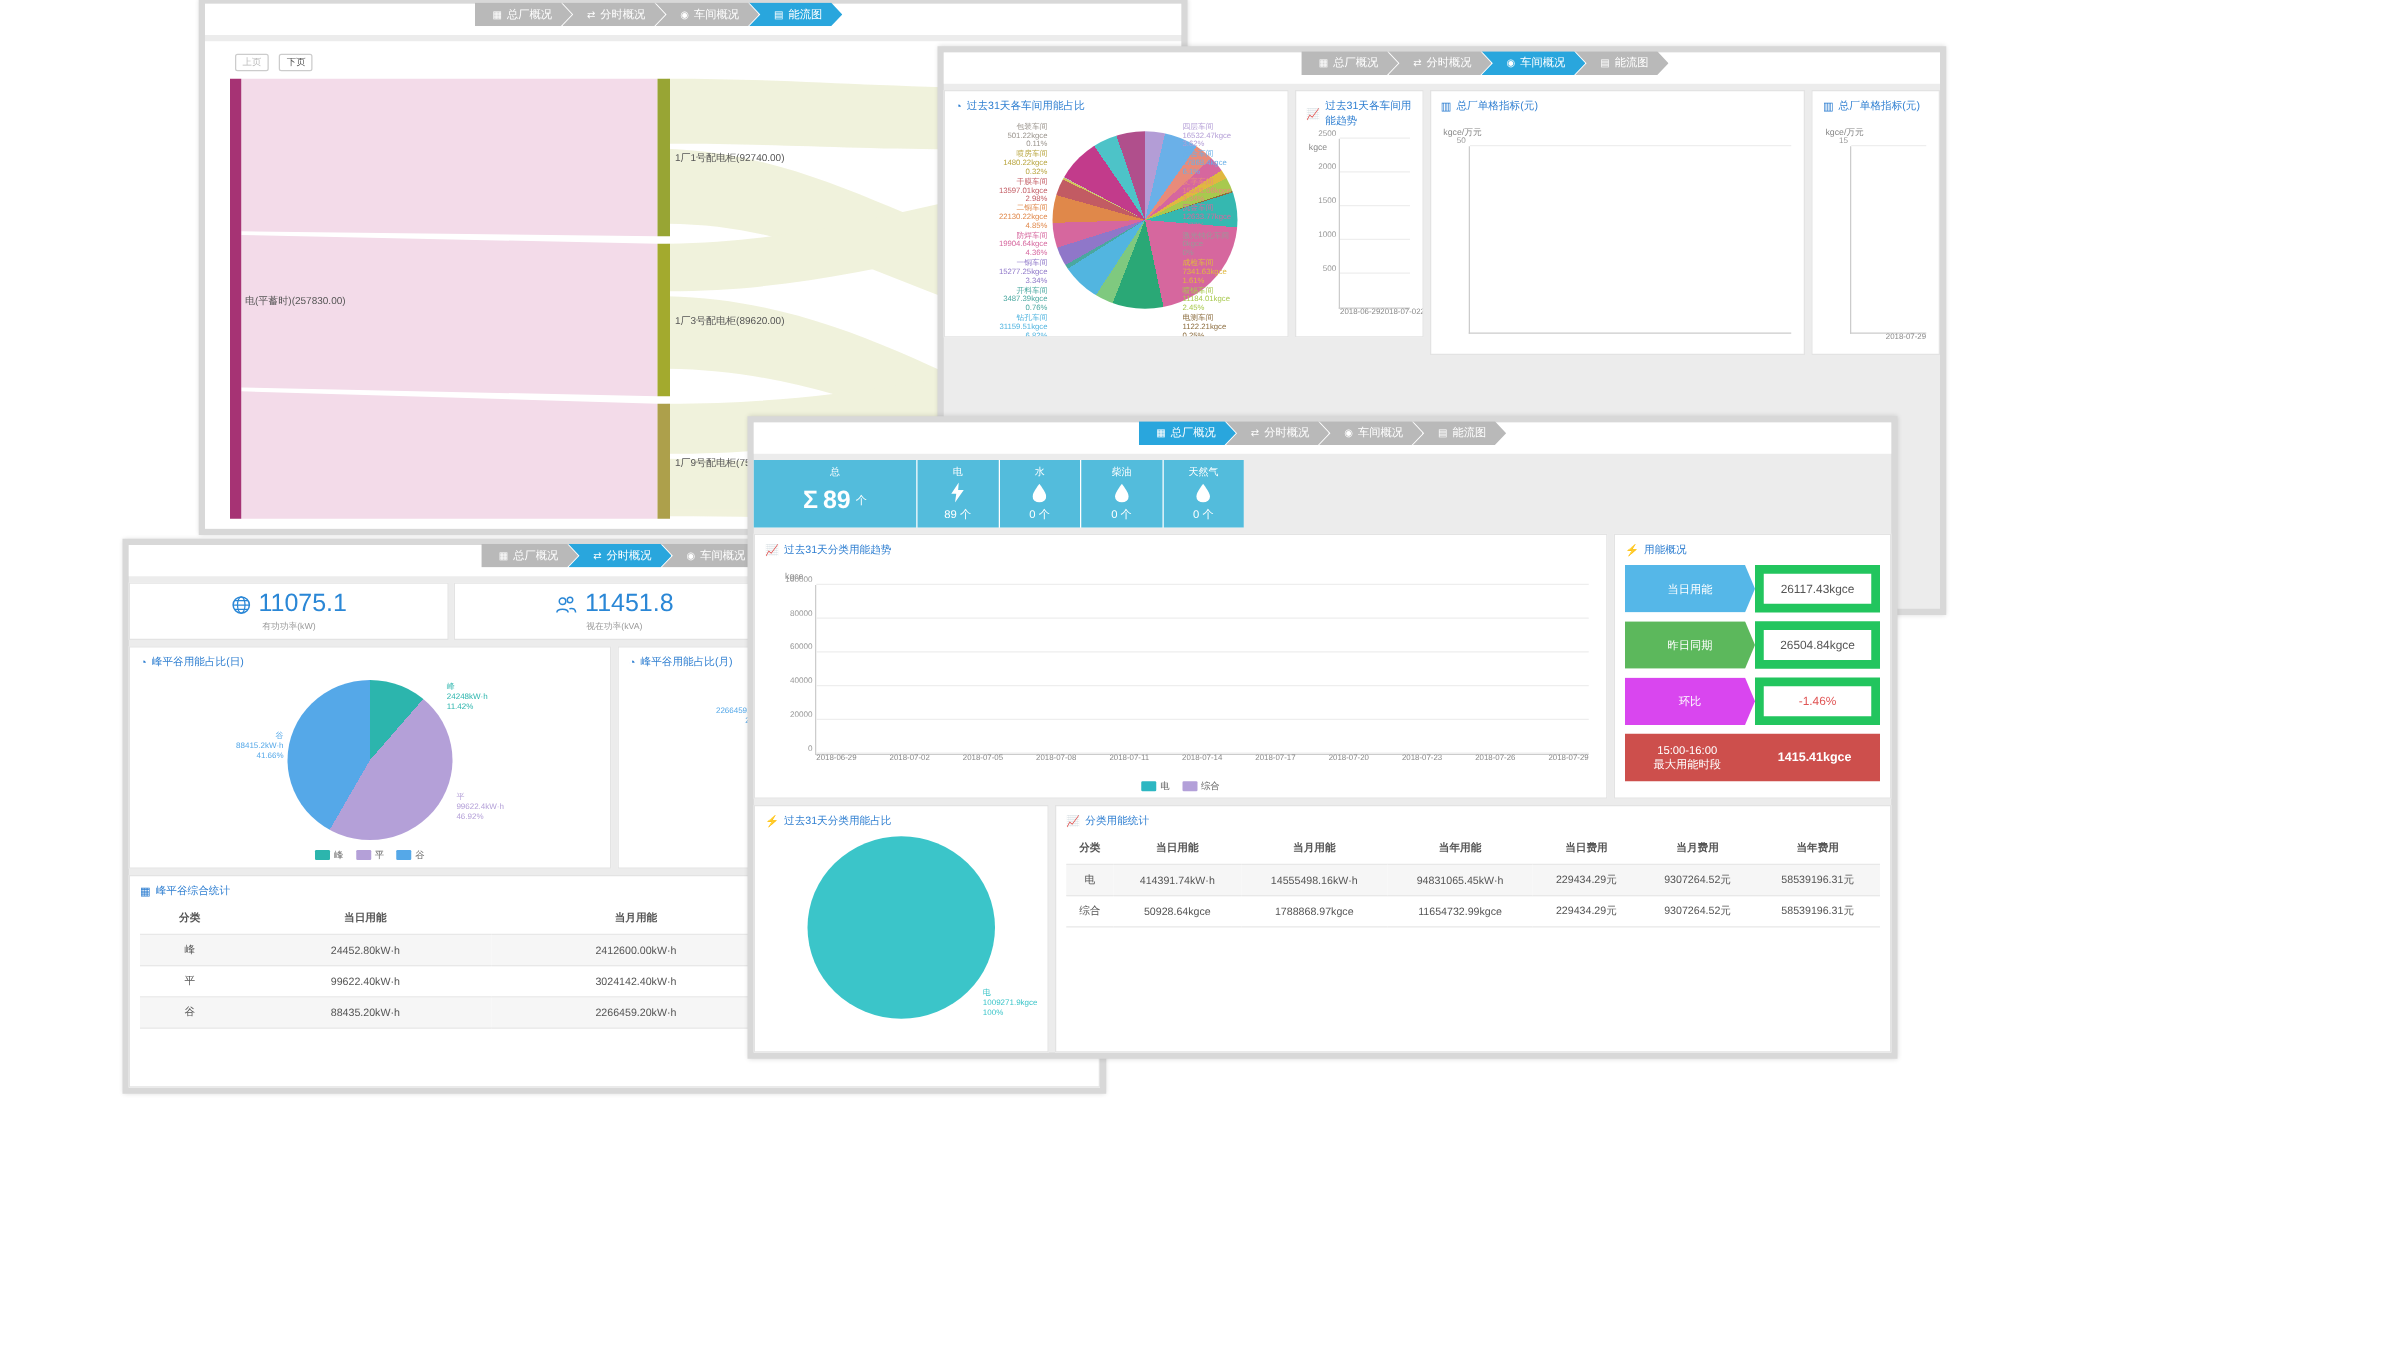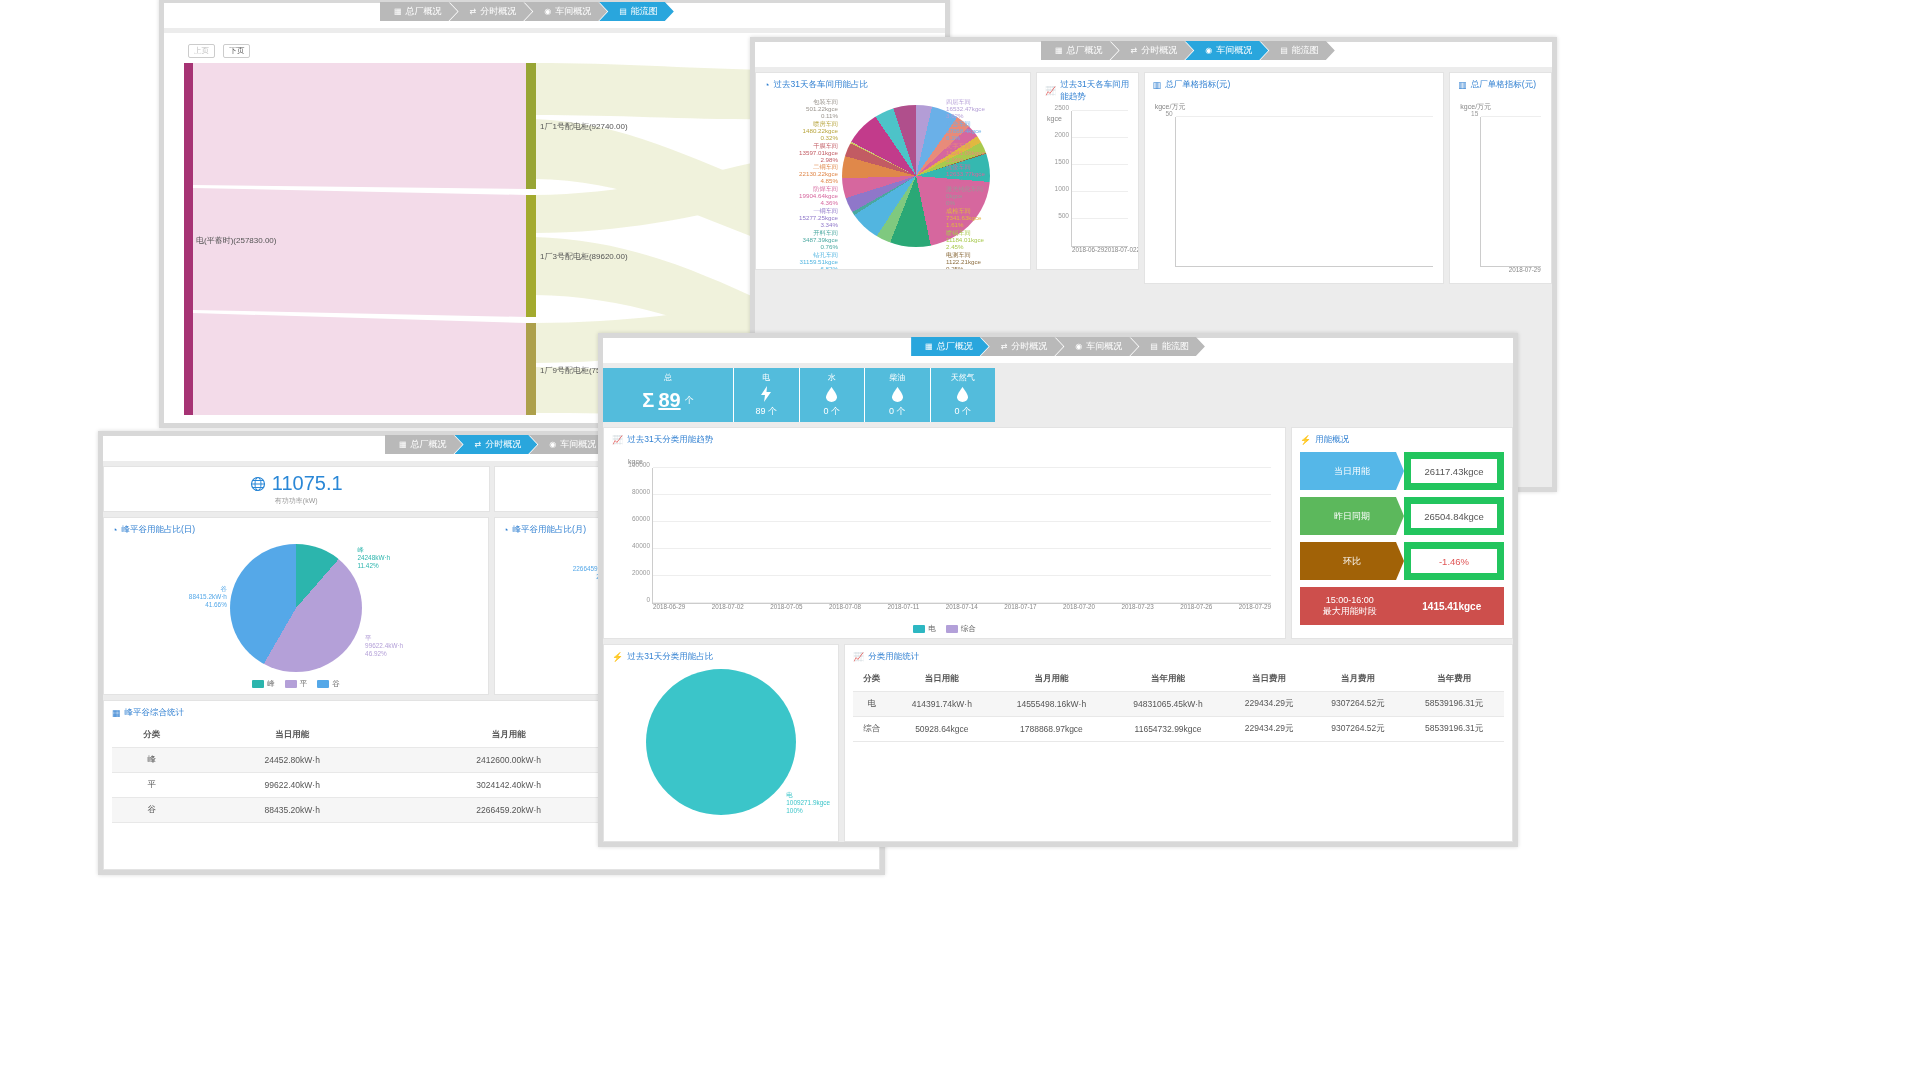--- a/index.html
+++ b/index.html
@@ -618,20 +618,32 @@
               <line x1="1.5" y1="8" x2="14.5" y2="8" stroke="#2a87d6" stroke-width="1"></line>
               <line x1="2.5" y1="4.5" x2="13.5" y2="4.5" stroke="#2a87d6" stroke-width="1"></line>
               <line x1="2.5" y1="11.5" x2="13.5" y2="11.5" stroke="#2a87d6" stroke-width="1"></line>
             </svg>
           <span>11075.1</span>
           </div>
         <div class="slab">有功功率(kW)</div>
       </div>
       <div class="statcard">
         <div class="snum">
+            <svg width="18" height="16" viewBox="0 0 18 16">
+              <circle cx="6" cy="5" r="2.6" fill="none" stroke="#2a87d6" stroke-width="1.2"></circle>
+              <circle cx="12" cy="4" r="2.2" fill="none" stroke="#2a87d6" stroke-width="1.2"></circle>
+              <path d="M1.5,14 C1.5,10.5 10.5,10.5 10.5,14" fill="none" stroke="#2a87d6" stroke-width="1.2"></path>
+              <path d="M11.5,11 C15,10 16.5,12 16.5,14" fill="none" stroke="#2a87d6" stroke-width="1.2"></path>
+            </svg>
+          <span>11451.8</span>
+          </div>
+        <div class="slab">视在功率(kVA)</div>
+      </div>
+      <div class="statcard">
+        <div class="snum">
             <svg width="15" height="16" viewBox="0 0 15 16">
               <path d="M5,4 L10,4 C13,7 14,10 13,13 C12,15 3,15 2,13 C1,10 2,7 5,4 Z" fill="none" stroke="#2a87d6" stroke-width="1.2"></path>
               <path d="M5,4 L4,1.5 L11,1.5 L10,4" fill="none" stroke="#2a87d6" stroke-width="1.2"></path>
               <text x="7.5" y="11.5" font-size="6" fill="#2a87d6" text-anchor="middle">$</text>
             </svg>
           <span>180</span>
           </div>
         <div class="slab">装机容量(kVA)</div>
       </div>
     </div>
@@ -717,21 +729,21 @@
           <div class="tab"><span class="tic">◉</span>车间概况</div>
           <div class="tab"><span class="tic">▤</span>能流图</div>
         </div>
     </div>
     <div id="w3-inforow">
       <div id="w3-tiles">
           <div class="tile" style="flex: 0 0 130px;">
             <div class="tlab">总</div>
             <div style="display:flex;align-items:center;gap:4px;">
               <span style="font-size:20px;font-weight:bold;">Σ</span>
-              <span style="font-size:20px;font-weight:bold;text-decoration:underline;">89</span>
+              <span style="font-size:20px;font-weight:bold;">89</span>
               <span style="font-size:9px;">个</span>
             </div>
             <div></div>
           </div>
           <div class="tile" style="flex: 1 1 0%;">
             <div class="tlab">电</div>
             <svg width="12" height="16" viewBox="0 0 12 16">
               <path d="M7,0 L1,9 L5,9 L4,16 L11,6 L6.5,6 Z" fill="#fff"></path>
             </svg>
             <div class="tcount">89 个</div>
@@ -952,21 +964,21 @@
         <div id="w3-erows" style="margin-top:4px;">
             <div class="erow">
               <div class="elab" style="background:#55b7e8">当日用能</div>
               <div class="eval" style="color:#555">26117.43kgce</div>
             </div>
             <div class="erow">
               <div class="elab" style="background:#5cb85c">昨日同期</div>
               <div class="eval" style="color:#555">26504.84kgce</div>
             </div>
             <div class="erow">
-              <div class="elab" style="background:#a16207">环比</div>
+              <div class="elab" style="background:#d946ef">环比</div>
               <div class="eval" style="color:#e05555">-1.46%</div>
             </div>
             <div class="erow full">
               <div style="flex:1;background:#cd4f4c;display:flex;align-items:center;justify-content:space-around;font-size:9px;">
                 <div style="text-align:center;">15:00-16:00<br>最大用能时段</div>
                 <div style="font-size:10px;font-weight:bold;">1415.41kgce</div>
               </div>
             </div>
           </div>
       </div>

